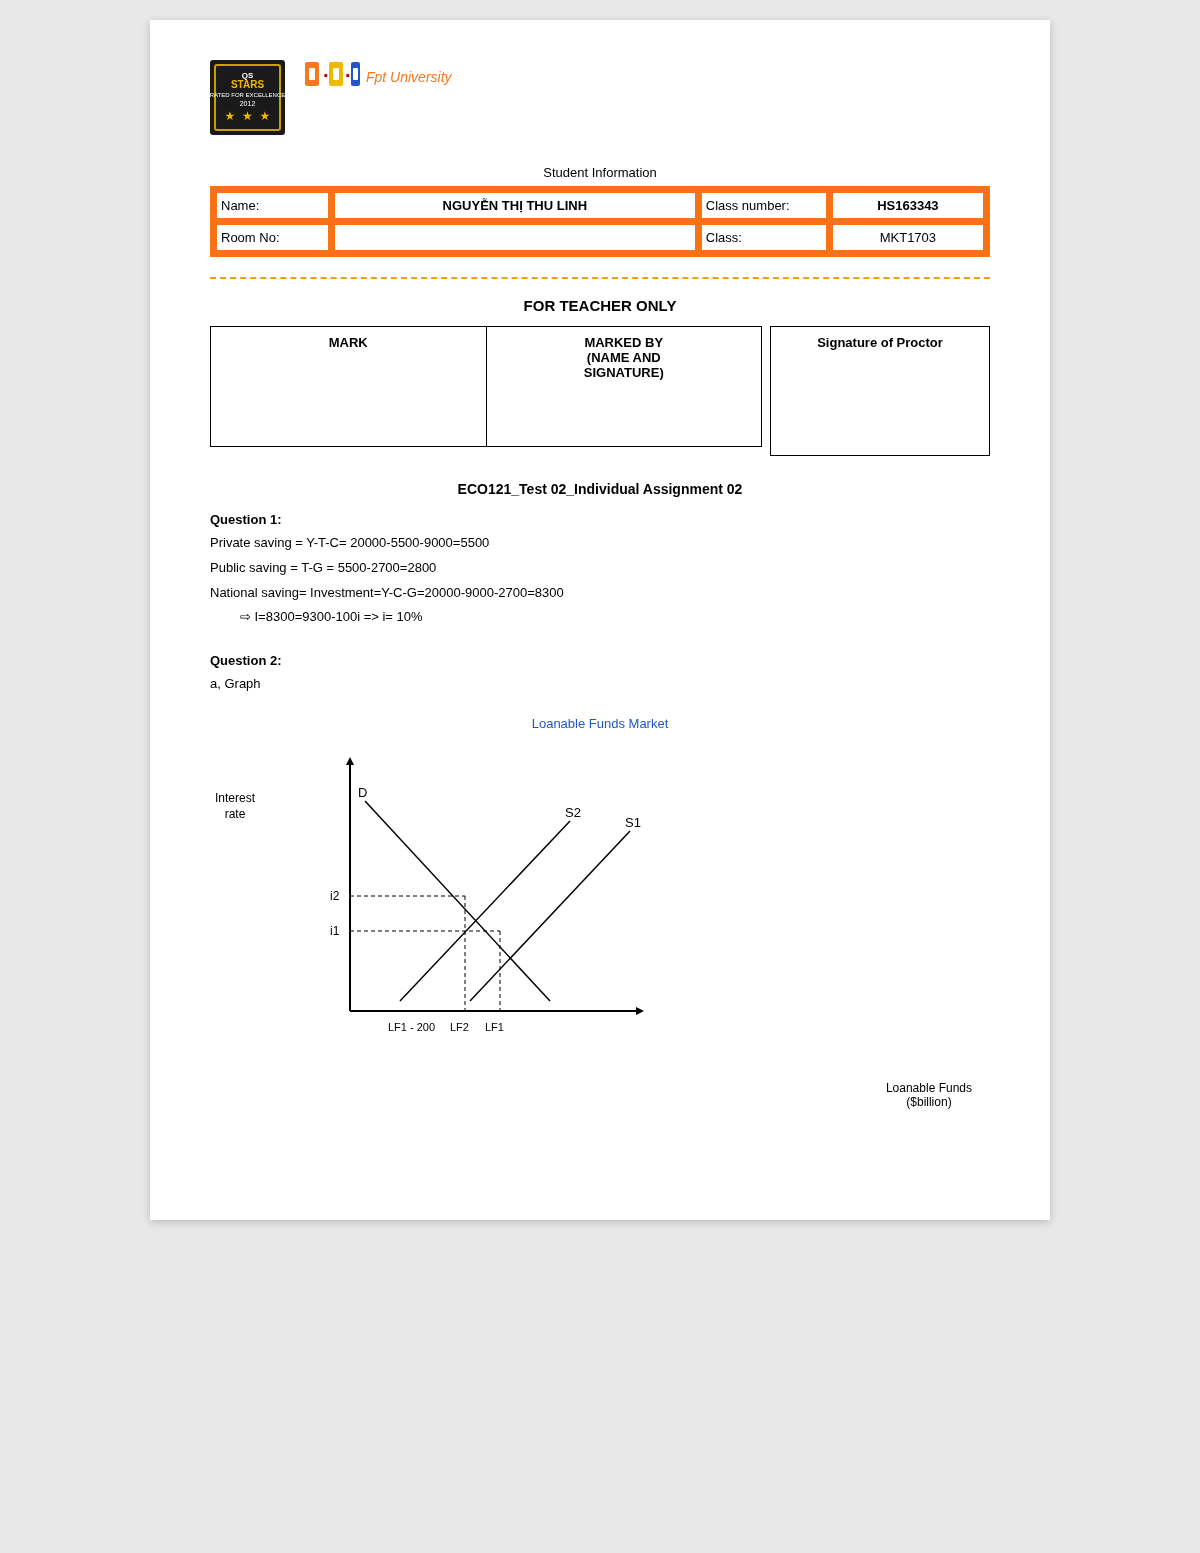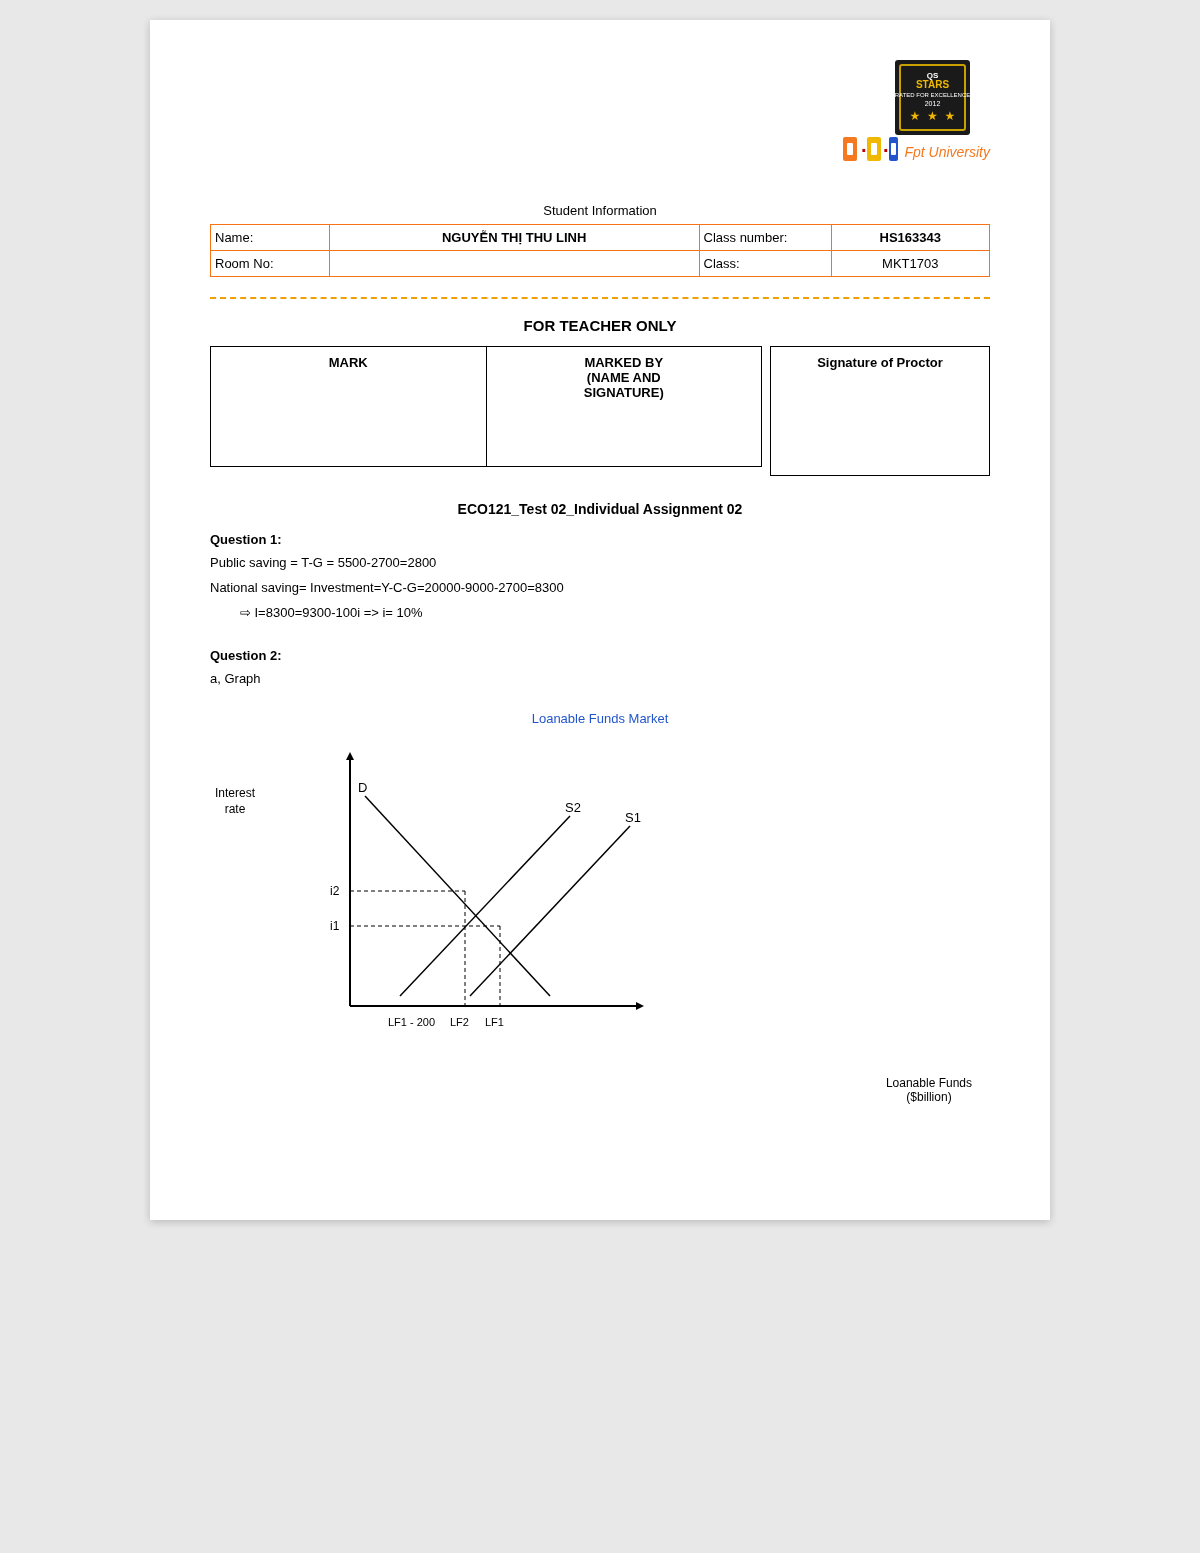--- a/index.html
+++ b/index.html
@@ -14,23 +14,22 @@
       background: #fff;
       width: 900px;
       min-height: 1200px;
       padding: 40px 60px;
       box-shadow: 0 2px 8px rgba(0,0,0,0.2);
     }
 
     
     .header {
       display: flex;
-      align-items: flex-end;
+      align-items: flex-start;
       margin-bottom: 30px;
-      flex-direction: column;
     }
     .stars-logo {
       width: 75px;
       height: 75px;
       margin-right: 20px;
       flex-shrink: 0;
     }
     .fpt-logo-area {
       display: flex;
       flex-direction: column;
@@ -67,21 +66,21 @@
       text-align: center;
       font-size: 13px;
       margin-bottom: 6px;
     }
     .info-table {
       width: 100%;
       border-collapse: collapse;
       font-size: 13px;
     }
     .info-table td {
-      border: 1px solid #f97316;
+      border: 7px solid #f97316;
       padding: 5px 4px;
     }
     .info-table .label-cell {
       width: 90px;
     }
     .info-table .value-cell-name {
       font-weight: bold;
       text-align: center;
       width: 280px;
       margin-top: 21px;
@@ -268,20 +267,21 @@
       <div class="proctor-box">
         <span>Signature of Proctor</span>
       </div>
     </div>
   </div>
 
   <div class="assignment-title">ECO121_Test 02_Individual Assignment 02</div>
 
   <div class="question-block">
     <div class="question-title">Question 1:</div>
+    <div class="question-line">Private saving = Y-T-C= 20000-5500-9000=5500</div>
     <div class="question-line">Public saving = T-G = 5500-2700=2800</div>
     <div class="question-line">National saving= Investment=Y-C-G=20000-9000-2700=8300</div>
     <div class="question-line arrow-line">⇨  I=8300=9300-100i =&gt; i= 10%</div>
   </div>
 
   <div class="question-block graph-outer">
     <div class="question-title">
       <span>Question 2:</span>
     </div>
     <div class="question-line">a, Graph</div>

